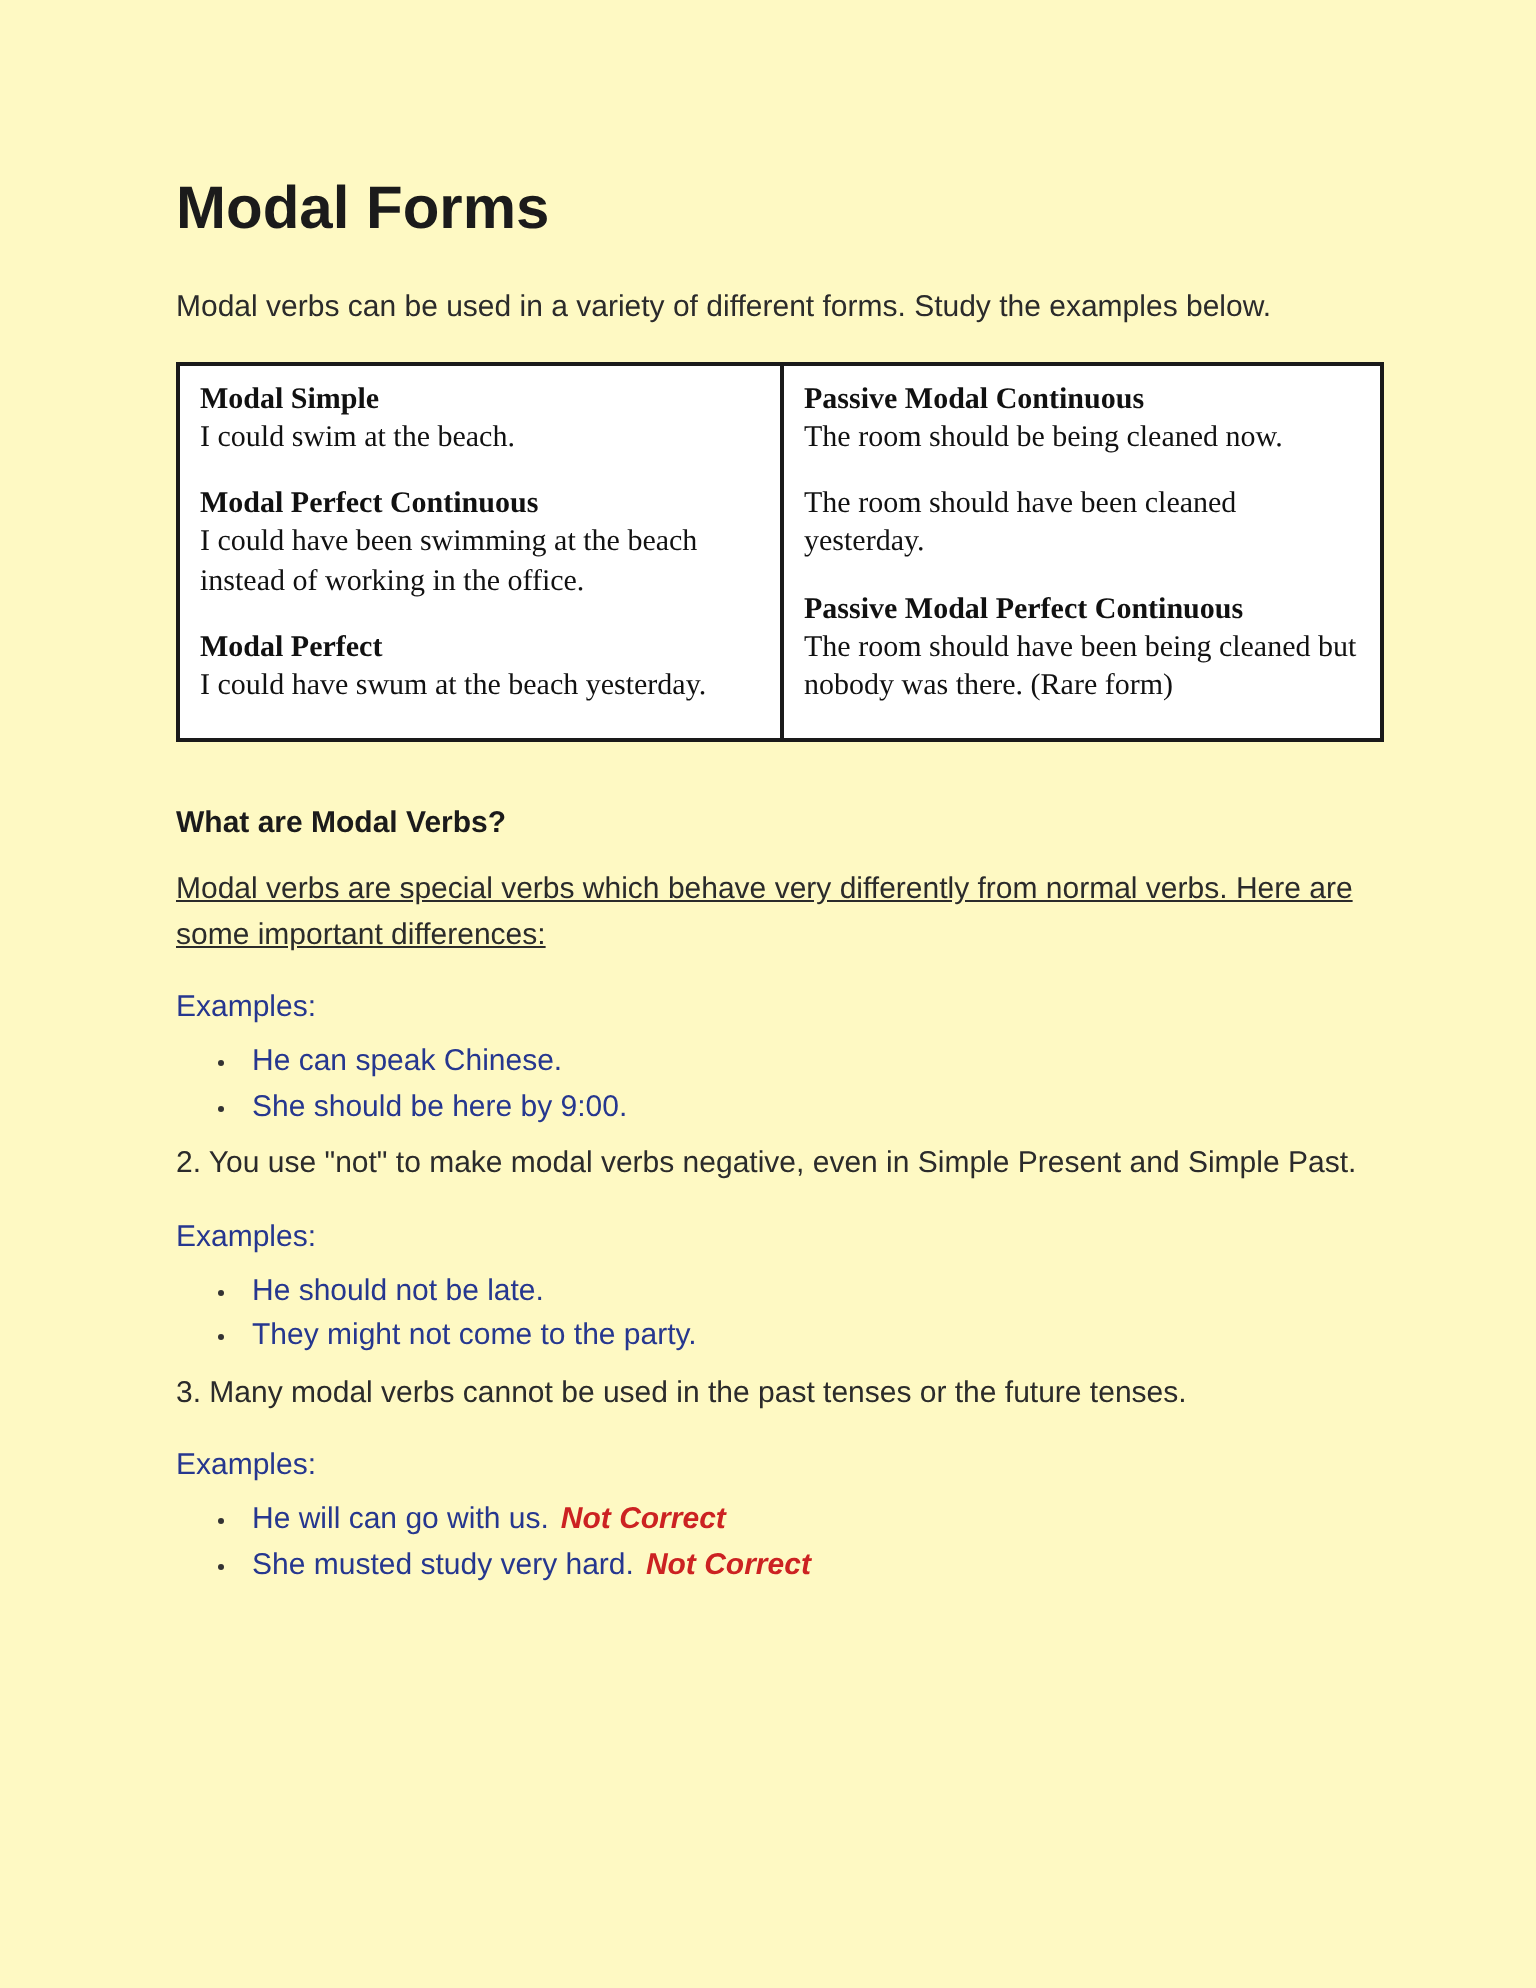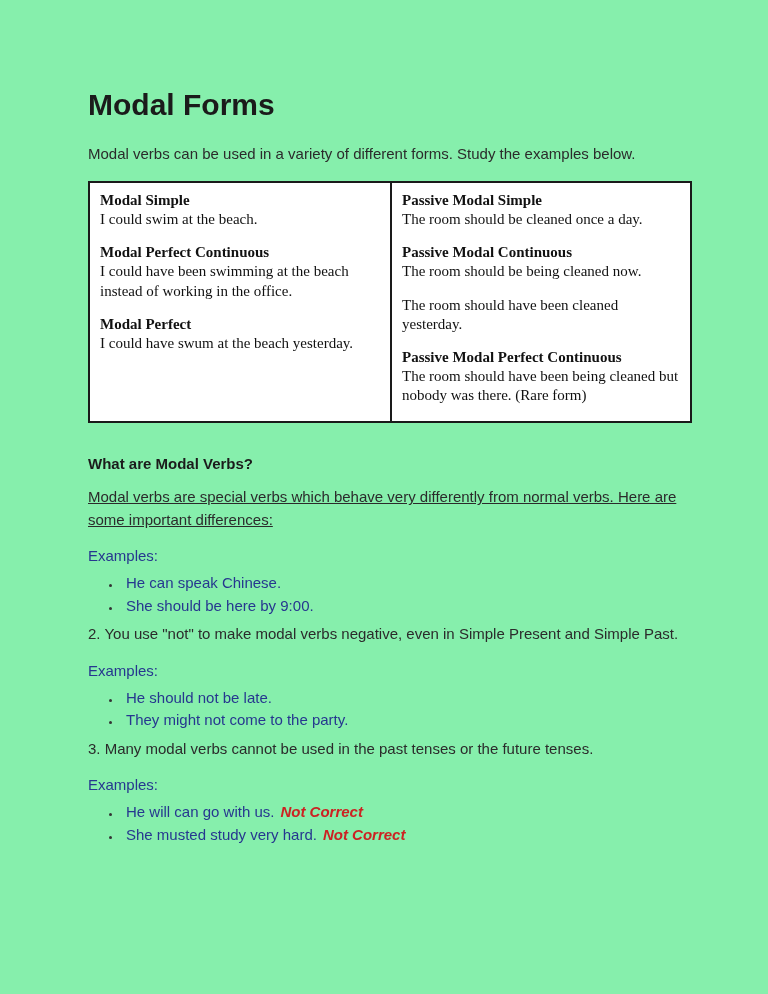--- a/index.html
+++ b/index.html
@@ -6,21 +6,21 @@
   body {
     width: 768px; height: 994px;
     font-family: "Liberation Sans", sans-serif;
     color: #2b2b2b;
     overflow: hidden;
   }
   .page {
     box-sizing: border-box;
     width: 768px; height: 994px;
     padding: 88px 76px 0 88px;
-    background: #86efac;
+    background: #fef9c3;
   }
   .doc-title {
     font-size: 30px;
     font-weight: bold;
     color: #1b1b1b;
     margin: 0 0 21px 0;
     letter-spacing: 0px;
   }
   .intro {
     font-size: 15px;
@@ -112,24 +112,20 @@
         <p class="entry-heading">Modal Perfect Continuous</p>
         <p class="entry-example">I could have been swimming at the beach instead of working in the office.</p>
       </div>
       <div class="form-entry">
         <p class="entry-heading">Modal Perfect</p>
         <p class="entry-example">I could have swum at the beach yesterday.</p>
       </div>
     </div>
     <div class="forms-cell right">
       <div class="form-entry">
-        <p class="entry-heading">Passive Modal Simple</p>
-        <p class="entry-example">The room should be cleaned once a day.</p>
-      </div>
-      <div class="form-entry">
         <p class="entry-heading">Passive Modal Continuous</p>
         <p class="entry-example">The room should be being cleaned now.</p>
       </div>
       <div class="form-entry">
         <p class="entry-example">The room should have been cleaned yesterday.</p>
       </div>
       <div class="form-entry">
         <p class="entry-heading">Passive Modal Perfect Continuous</p>
         <p class="entry-example">The room should have been being cleaned but nobody was there. (Rare form)</p>
       </div>

